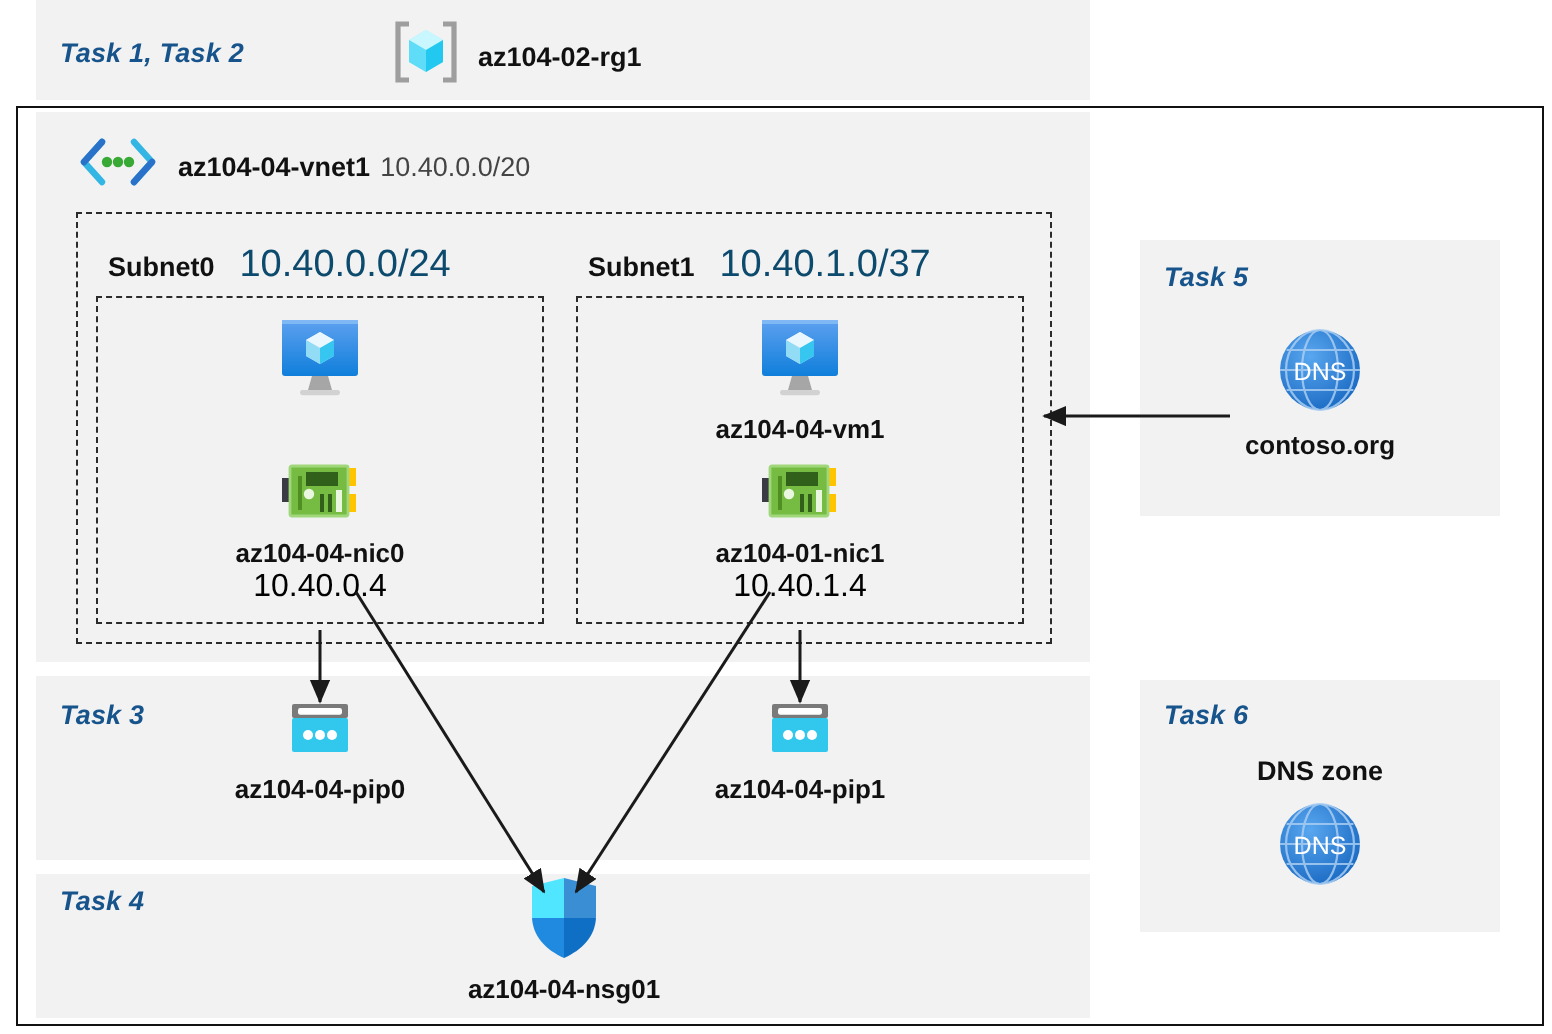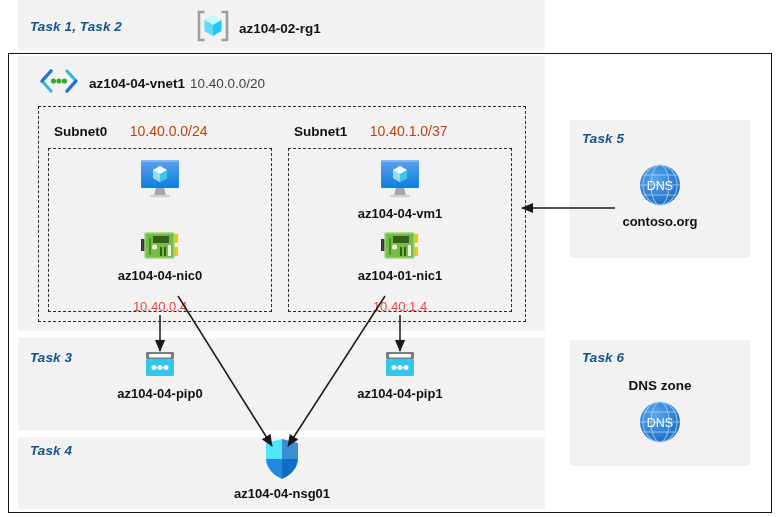--- a/index.html
+++ b/index.html
@@ -72,38 +72,38 @@
   }
   #vnet-inner   { left: 38px;  top: 106px; width: 488px; height: 216px; }
   #subnet0-box  { left: 48px;  top: 148px; width: 224px; height: 164px; }
   #subnet1-box  { left: 288px; top: 148px; width: 224px; height: 164px; }
 
   .subnet-title {
     position: absolute;
     white-space: nowrap;
   }
   .subnet-title b { font-size: 13.5px; color: #111111; }
-  .subnet-title span { font-size: 14px; color: #c2410c; margin-left: 18px; }
+  .subnet-title span { font-size: 19px; color: #0c4a6e; margin-left: 8px; }
 
   
   .node {
     position: absolute;
     text-align: center;
     white-space: nowrap;
   }
   .node-label {
     font-weight: bold;
     font-size: 13px;
     color: #111111;
     margin-top: 2px;
   }
   .node-sub {
-    font-size: 13px;
-    color: #ef4444;
-    margin-top: 16px;
+    font-size: 16px;
+    color: #000000;
+    margin-top: 1px;
   }
   .node-title {
     font-weight: bold;
     font-size: 13.5px;
     color: #111111;
   }
 
   
   .icon { display: inline-block; vertical-align: middle; }
 

